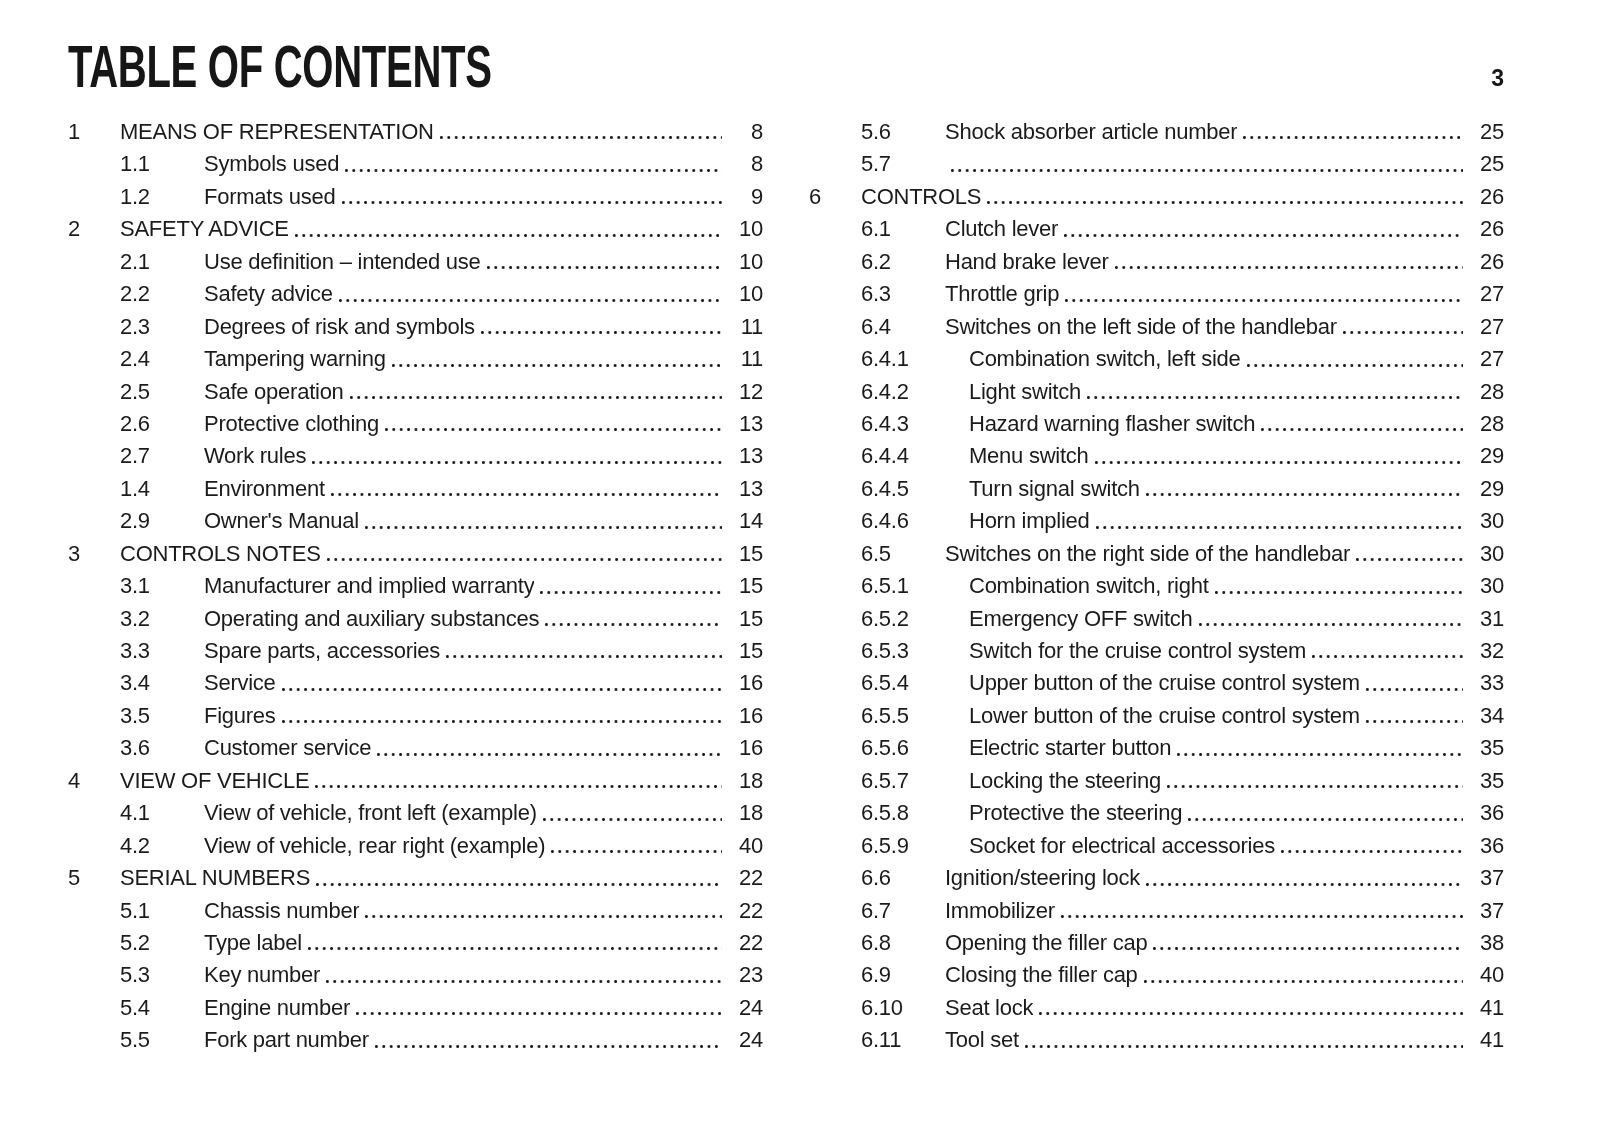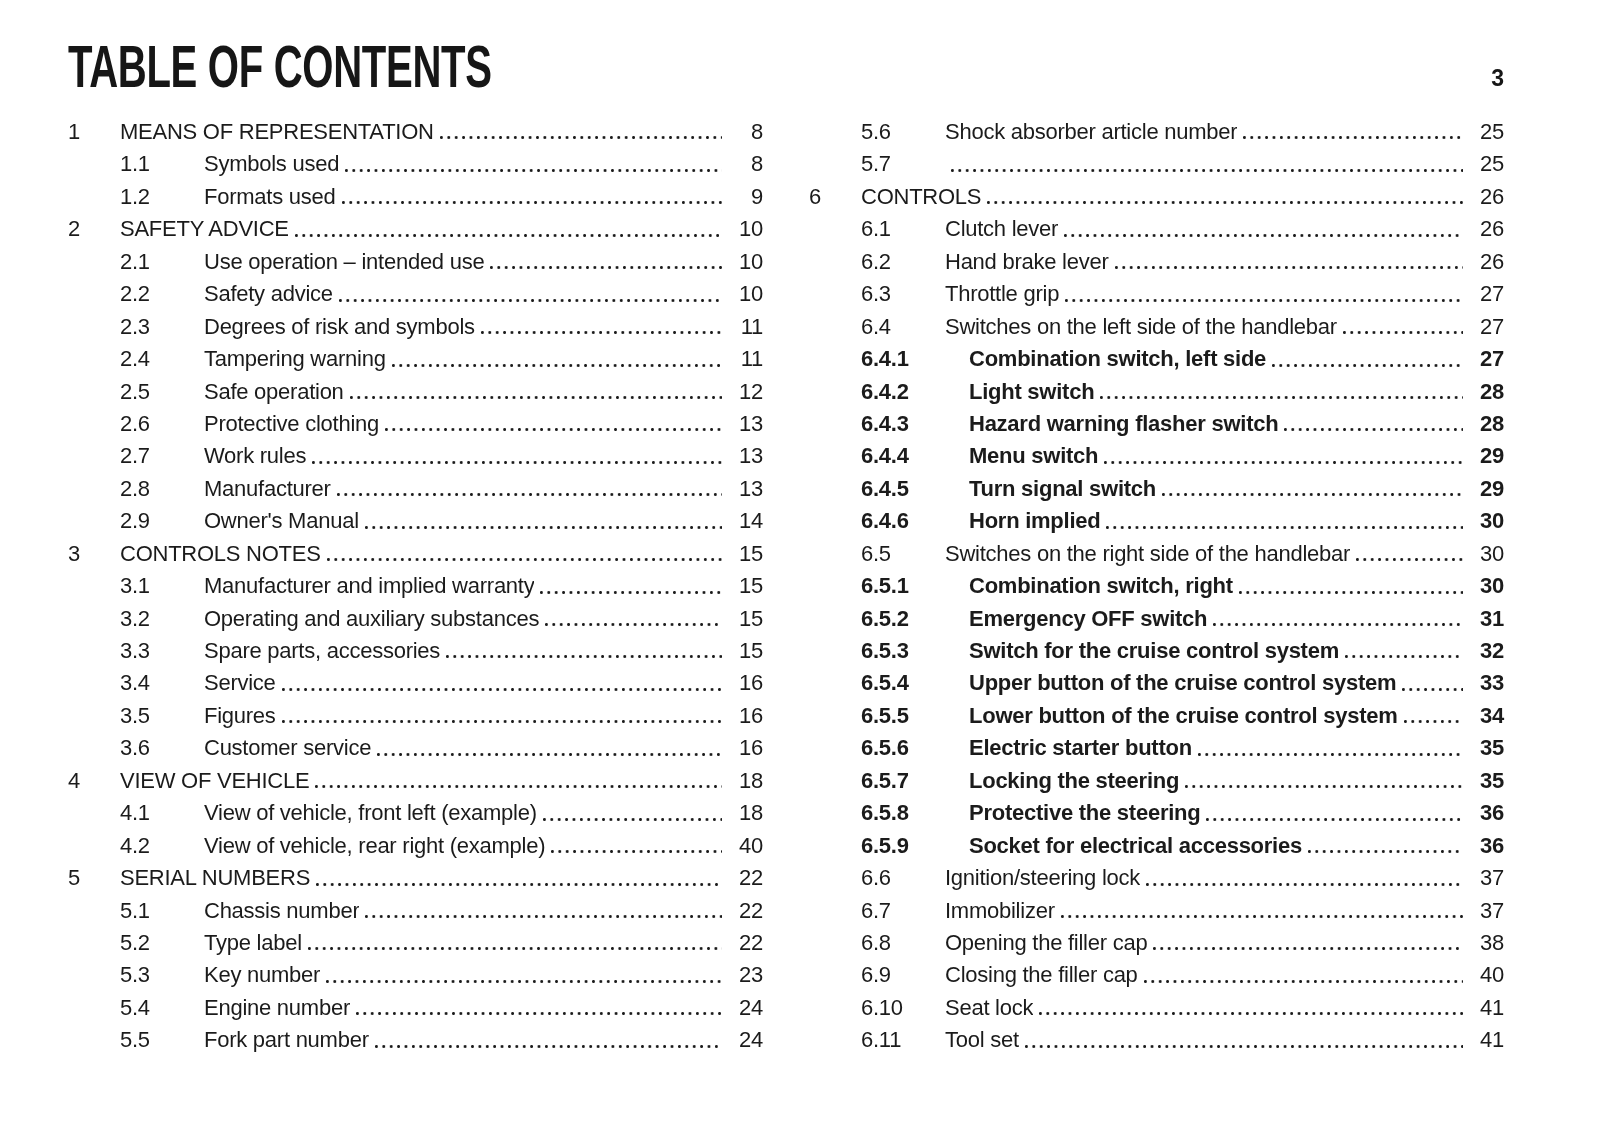--- a/index.html
+++ b/index.html
@@ -62,21 +62,21 @@
     letter-spacing: -0.25px;
     white-space: nowrap;
   }
   .row .num {
     flex: 0 0 auto;
     display: inline-block;
   }
   .row.level-1 .num { width: 52px; }
   .row.level-2 { padding-left: 52px; }
   .row.level-2 .num { width: 84px; }
-  .row.level-3 { padding-left: 52px; font-weight: bold; }
+  .row.level-3 { padding-left: 52px; }
   .row.level-3 .num { width: 108px; }
   .row .title {
     flex: 0 1 auto;
     overflow: hidden;
   }
   .row .leader {
     flex: 1 1 12px;
     min-width: 10px;
     height: 32.45px;
     margin: 0 7px 0 6px;
@@ -120,21 +120,21 @@
     <span class="pg">9</span>
   </div>
         <div class="row level-1">
     <span class="num">2</span>
     <span class="title">SAFETY ADVICE</span>
     <span class="leader"></span>
     <span class="pg">10</span>
   </div>
         <div class="row level-2">
     <span class="num">2.1</span>
-    <span class="title">Use operation – intended use</span>
+    <span class="title">Use definition – intended use</span>
     <span class="leader"></span>
     <span class="pg">10</span>
   </div>
         <div class="row level-2">
     <span class="num">2.2</span>
     <span class="title">Safety advice</span>
     <span class="leader"></span>
     <span class="pg">10</span>
   </div>
         <div class="row level-2">
@@ -161,22 +161,22 @@
     <span class="leader"></span>
     <span class="pg">13</span>
   </div>
         <div class="row level-2">
     <span class="num">2.7</span>
     <span class="title">Work rules</span>
     <span class="leader"></span>
     <span class="pg">13</span>
   </div>
         <div class="row level-2">
-    <span class="num">2.8</span>
-    <span class="title">Manufacturer</span>
+    <span class="num">1.4</span>
+    <span class="title">Environment</span>
     <span class="leader"></span>
     <span class="pg">13</span>
   </div>
         <div class="row level-2">
     <span class="num">2.9</span>
     <span class="title">Owner's Manual</span>
     <span class="leader"></span>
     <span class="pg">14</span>
   </div>
         <div class="row level-1">

